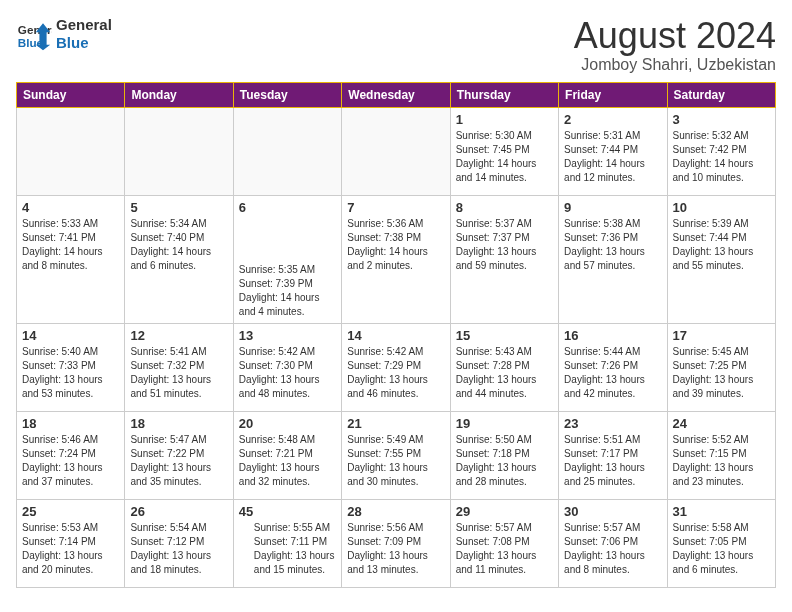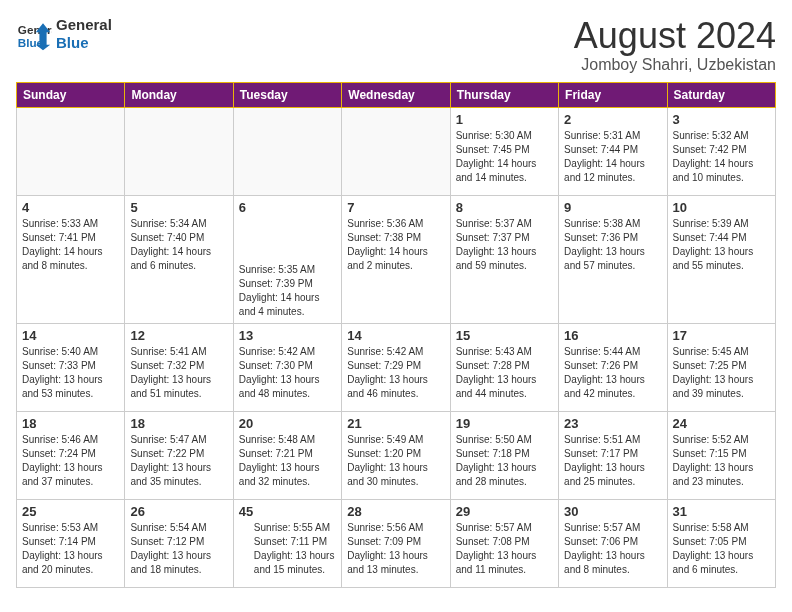--- a/index.html
+++ b/index.html
@@ -257,21 +257,21 @@
         <td>
           <span class="day-num">20</span>
           <div class="day-info" style="white-space: pre-line;">Sunrise: 5:48 AM
 Sunset: 7:21 PM
 Daylight: 13 hours
 and 32 minutes.</div>
         </td>
         <td>
           <span class="day-num">21</span>
           <div class="day-info" style="white-space: pre-line;">Sunrise: 5:49 AM
-Sunset: 1:20 PM
+Sunset: 7:55 PM
 Daylight: 13 hours
 and 30 minutes.</div>
         </td>
         <td>
           <span class="day-num">19</span>
           <div class="day-info" style="white-space: pre-line;">Sunrise: 5:50 AM
 Sunset: 7:18 PM
 Daylight: 13 hours
 and 28 minutes.</div>
         </td>

